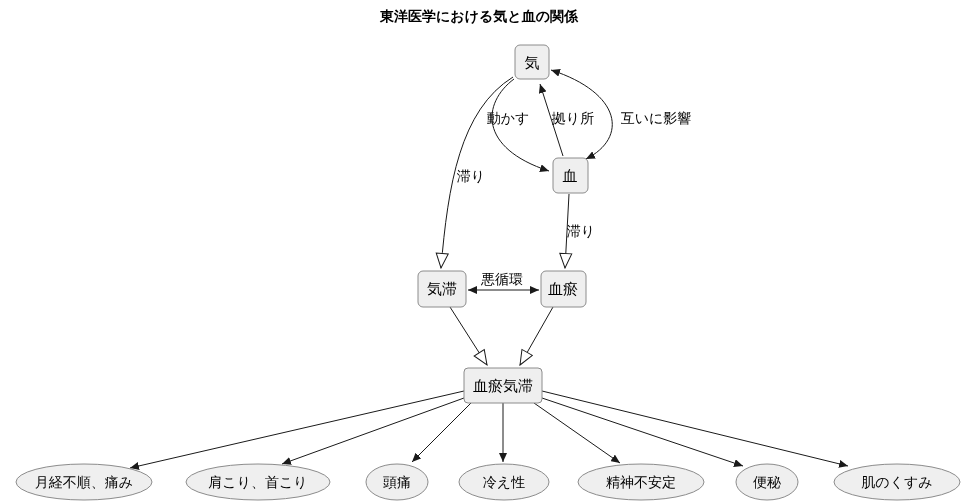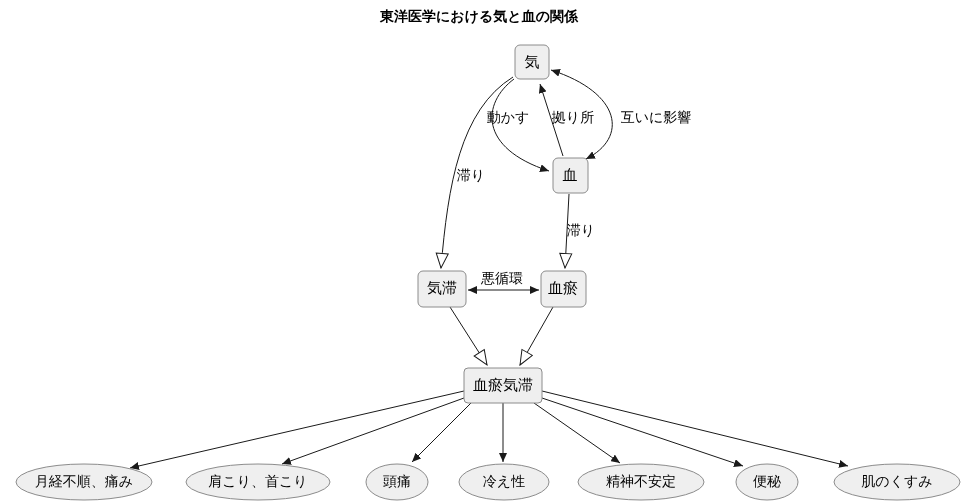--- a/index.html
+++ b/index.html
@@ -9,21 +9,20 @@
     width: 964px;
     height: 504px;
     overflow: hidden;
     font-family: "DejaVu Sans", "Liberation Sans", sans-serif;
   }
   .stage {
     position: relative;
     width: 964px;
     height: 404px;
     background: #ffffff;
-    font-family: Liberation Mono, monospace;
   }
   svg { display: block; }
   .node-box {
     fill: #efefef;
     stroke: #8c8c8c;
     stroke-width: 1;
   }
   .symptom-ellipse {
     fill: #efefef;
     stroke: #8c8c8c;

